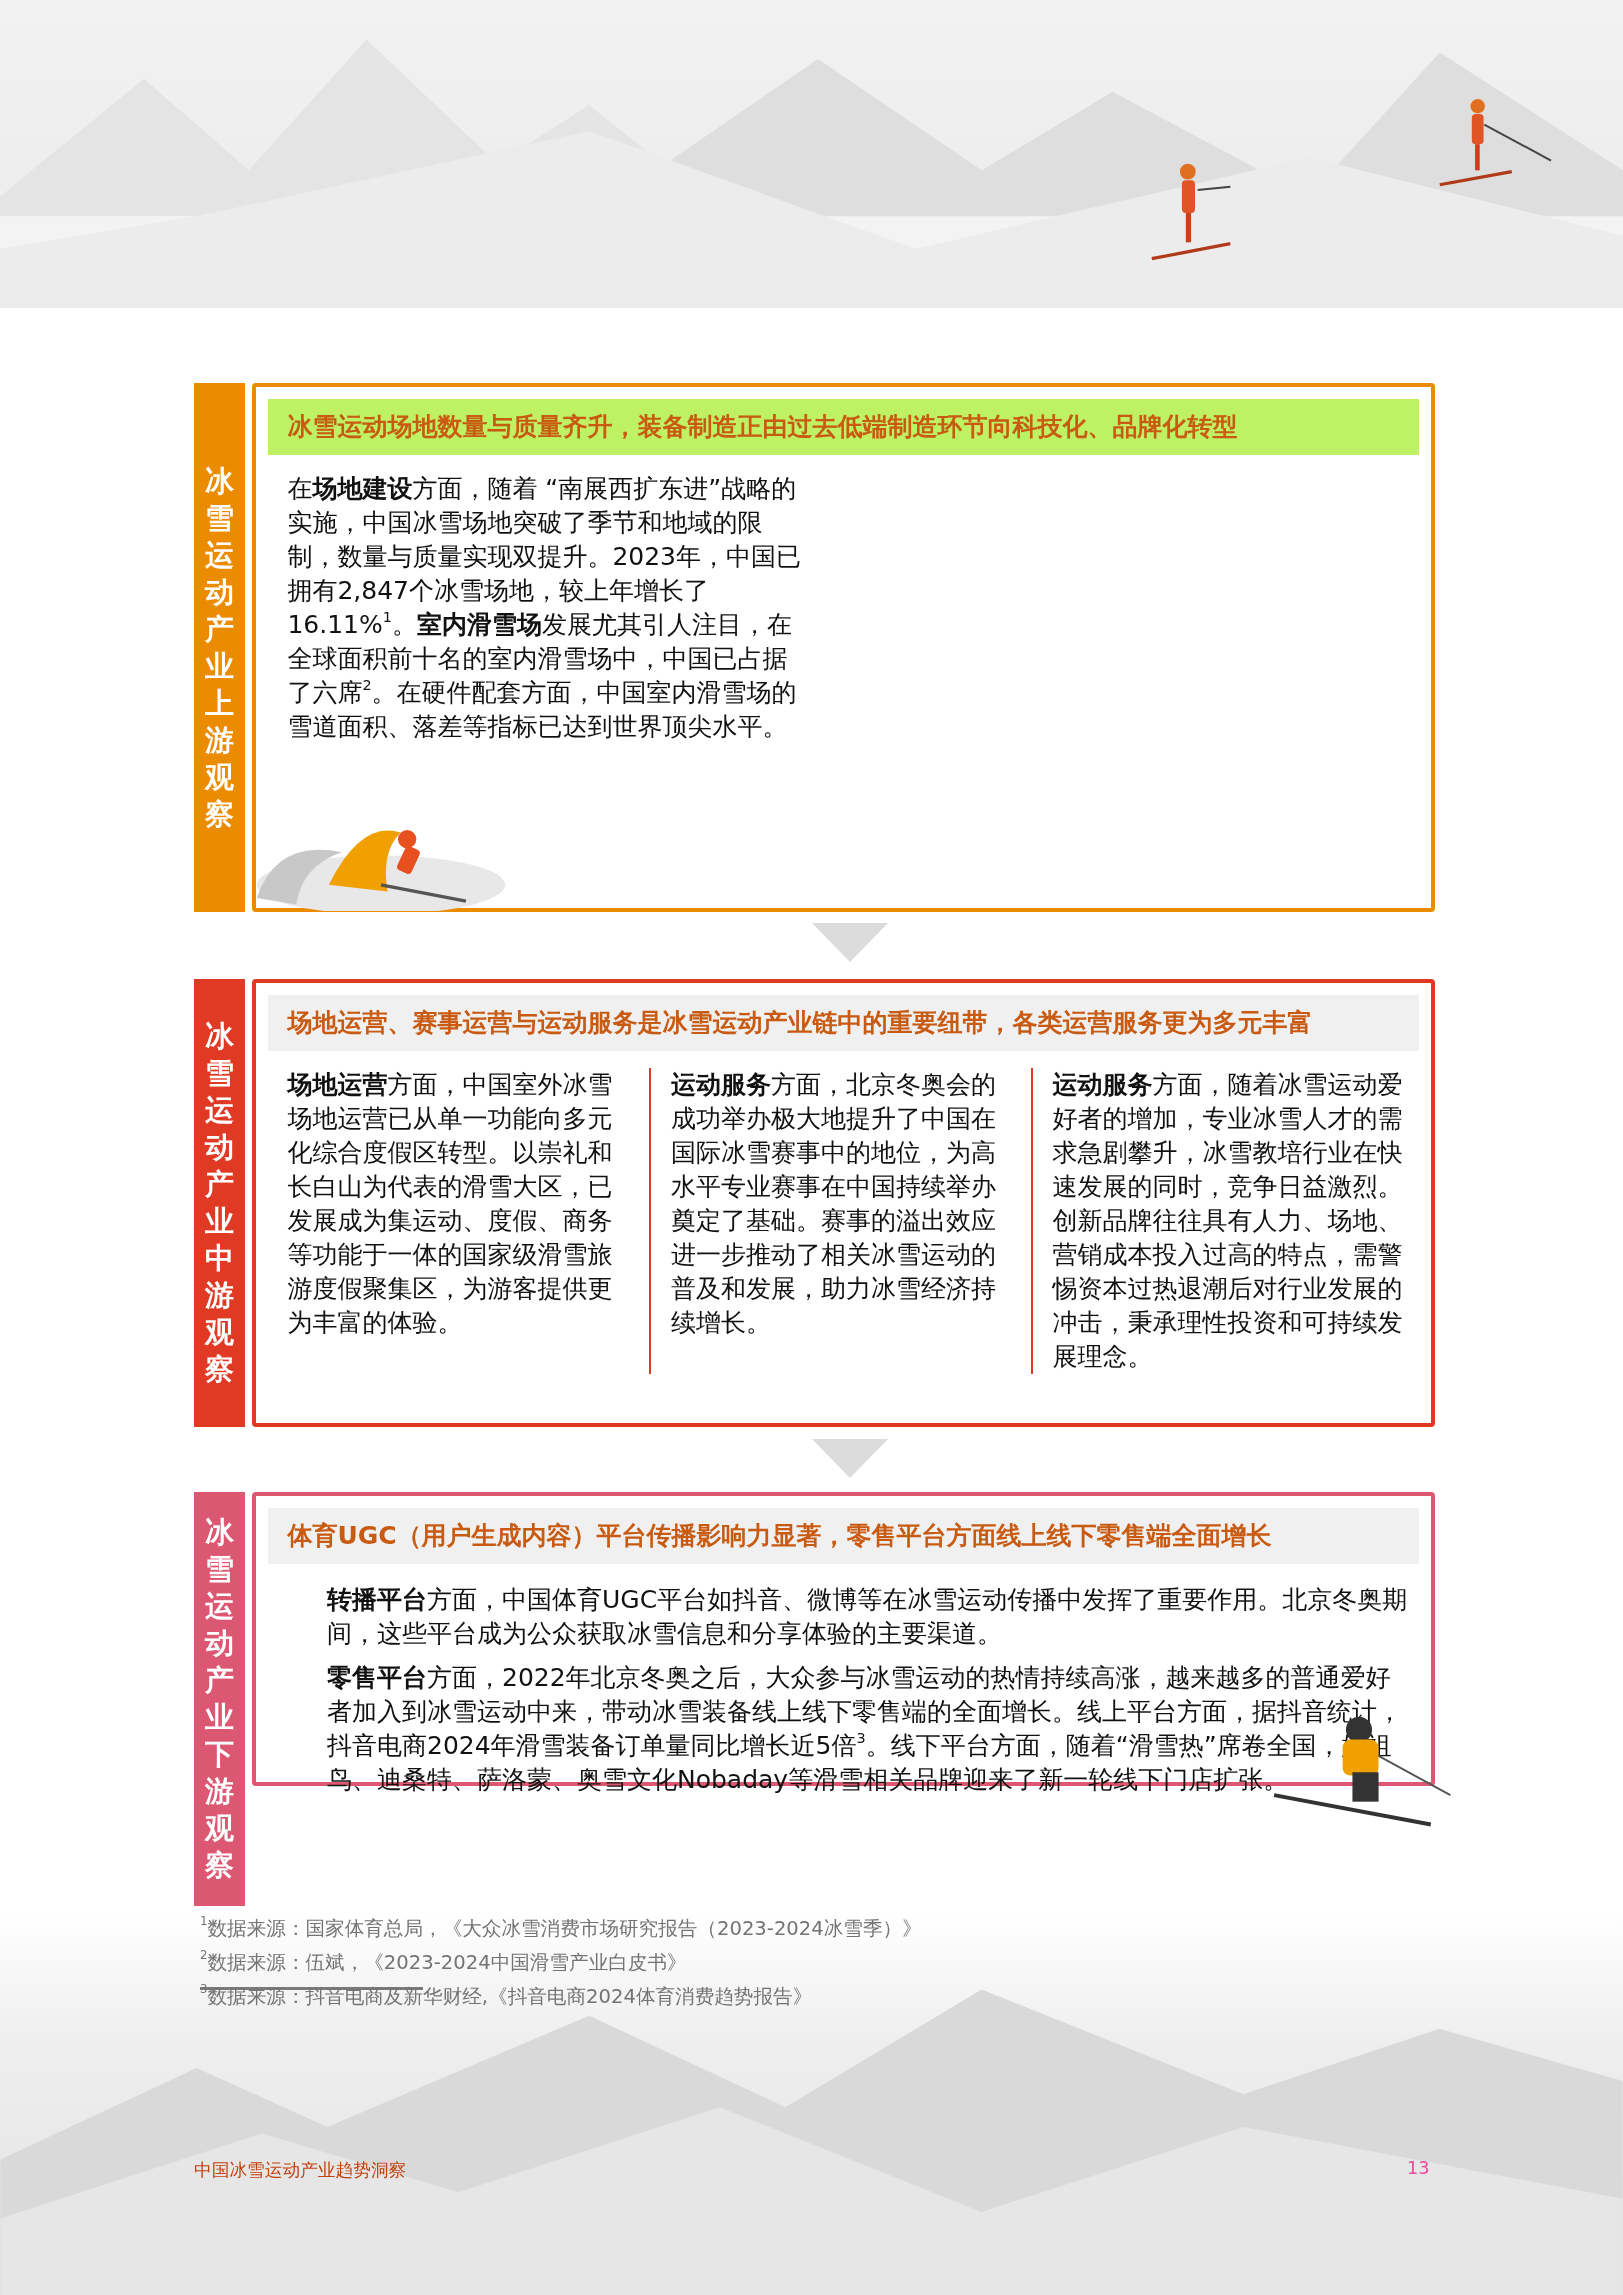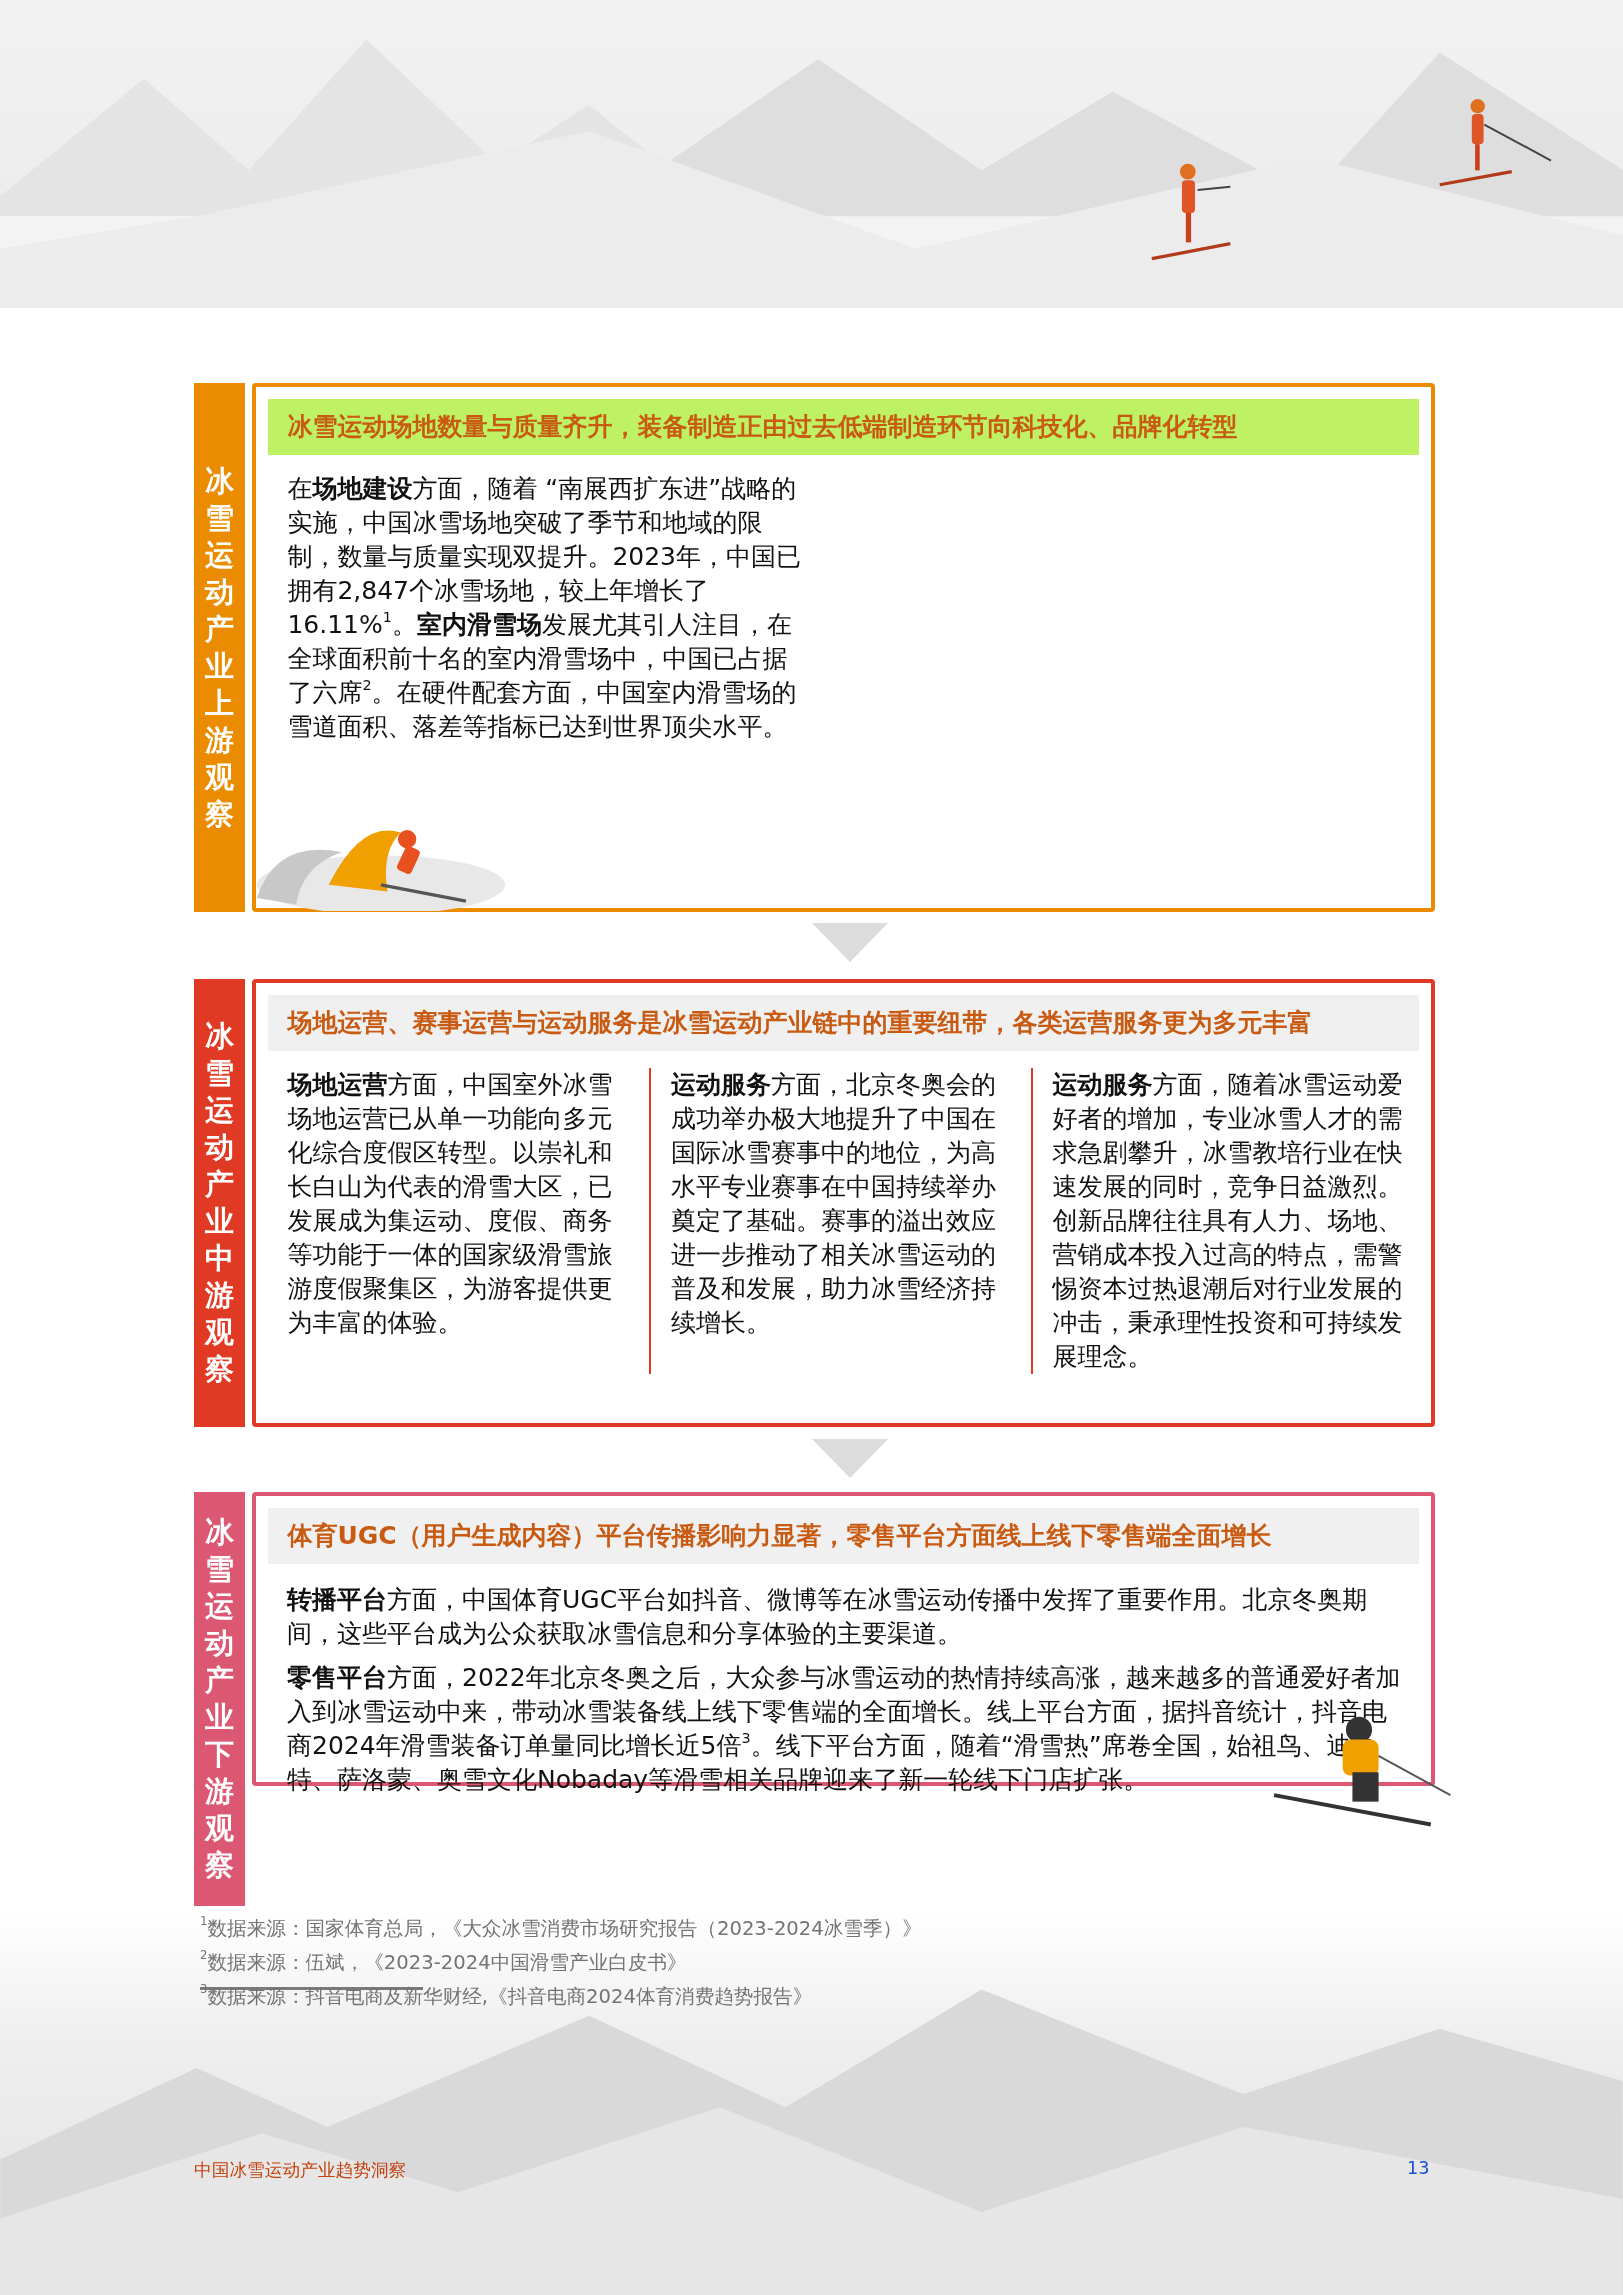--- a/index.html
+++ b/index.html
@@ -40,33 +40,33 @@
   }
   .cols { display:flex; margin:17px 11.8px 0 11.8px; }
   .col {
     font-size:25px; line-height:34px; color:#111;
     box-sizing:border-box; padding:0 15.7px 0 19.6px;
   }
   .col.divider { border-left:2px solid; }
   .col b { font-weight:bold; }
   sup { font-size:14.4px; vertical-align:top; line-height:19.6px; }
 
-  .para { font-size:25px; line-height:34px; padding:0 19.6px 0 31px; margin-top:9.2px; }
+  .para { font-size:25px; line-height:34px; padding:0 19.6px 0 31px; margin-top:9.2px;margin-left:40px; }
 
   .arrow {
     position:absolute; width:0; height:0;
     border-left:38px solid transparent; border-right:38px solid transparent;
     border-top:39px solid #dcdcdc;
   }
 
   .footnote-rule { position:absolute; left:200px; top:1987px; width:223px; height:2.6px; background:#7a7a7a; }
   .footnotes { position:absolute; left:200px; top:1912px; font-size:19.6px; line-height:34px; color:#737373; }
   .footnotes sup { font-size:11.8px; }
   .footer-left { position:absolute; left:194px; top:2158px; font-size:17.7px; color:#c2410c; }
-  .footer-right { position:absolute; left:1407px; top:2158px; font-size:17.7px; color:#1d4ed8; }
+  .footer-right { position:absolute; left:1407px; top:2158px; font-size:17.7px; color:#ec4899; }
 </style>
 </head>
 <body>
 
 <div class="bg-top"></div>
 <svg class="mountains" width="1623" height="308" viewBox="0 0 2480 470">
   <polygon points="0,300 220,120 380,260 560,60 760,250 900,160 1100,320 1300,180 1500,330 0,330" fill="#e4e4e4"></polygon>
   <polygon points="900,330 1250,90 1500,260 1700,140 2000,300 2200,80 2480,260 2480,400 900,400" fill="#dedede"></polygon>
   <polygon points="0,330 2480,330 2480,470 0,470" fill="#f3f3f3"></polygon>
   <polygon points="300,330 900,200 1400,380 2000,240 2480,360 2480,470 0,470 0,380" fill="#ececec"></polygon>

